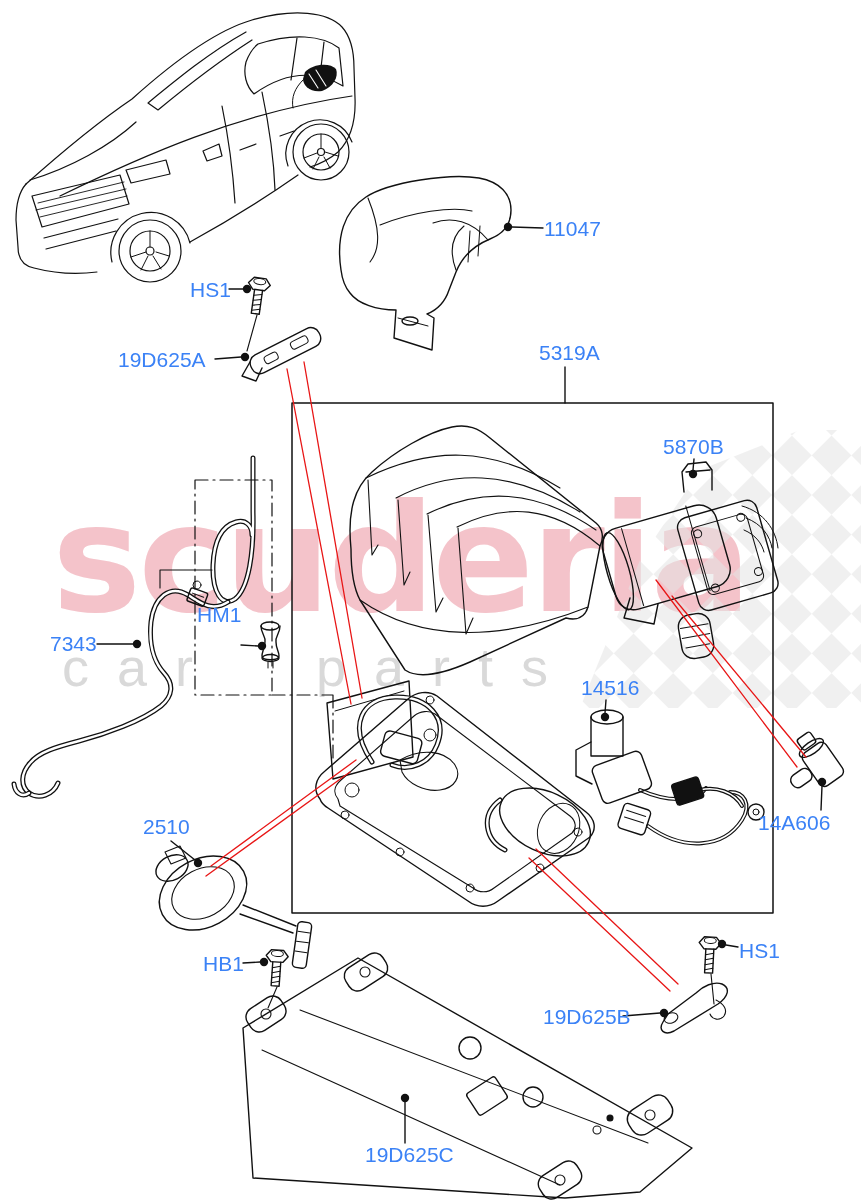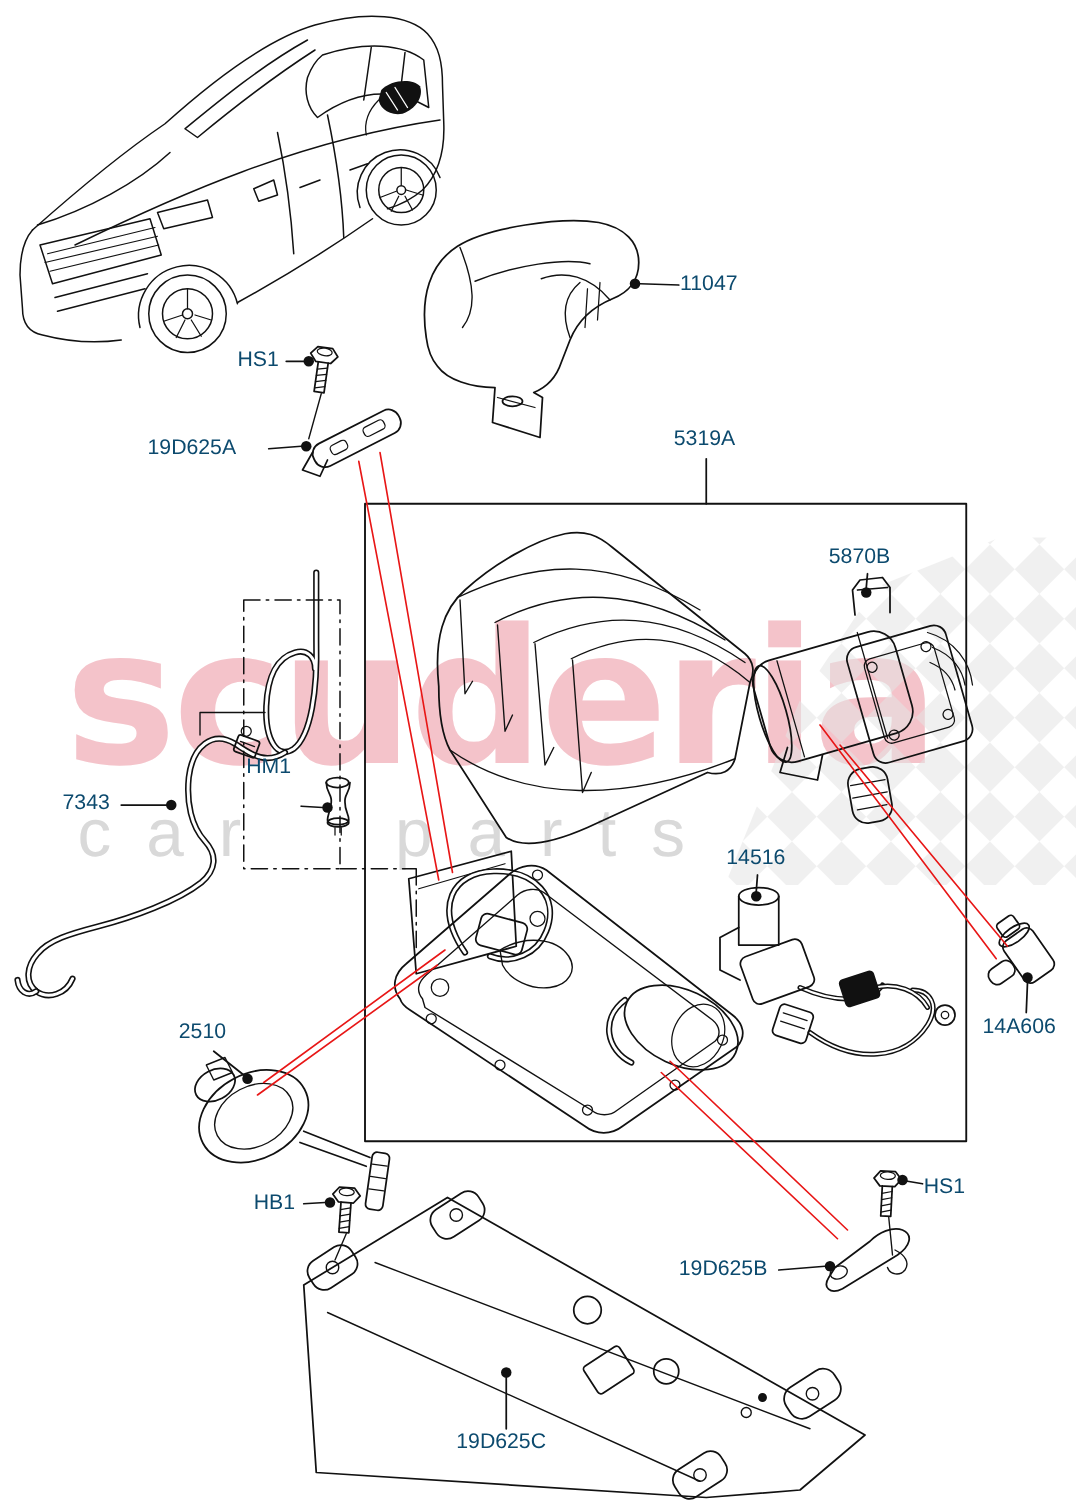--- a/index.html
+++ b/index.html
@@ -5,21 +5,21 @@
   html,body{margin:0;padding:0;background:#fff;}
   .stage{position:relative;width:861px;height:1200px;background:#fff;overflow:hidden;
          font-family:"Liberation Sans",sans-serif;}
   .wm-brand{position:absolute;left:52px;top:484px;z-index:0;
     font-family:"DejaVu Sans",sans-serif;font-weight:bold;font-size:150px;line-height:1;
     color:#f4c3ca;letter-spacing:-3px;white-space:nowrap;}
   .wm-tagline{position:absolute;left:62px;top:640px;z-index:0;
     font-family:"Liberation Sans",sans-serif;font-size:54px;line-height:1;
     color:#d9d9d9;letter-spacing:28px;word-spacing:52px;white-space:nowrap;}
   .artwork{position:absolute;left:0;top:0;z-index:1;}
-  .plabel{position:absolute;z-index:2;font-size:17px;color:#0c4a6e;white-space:nowrap;cursor:pointer;}
+  .plabel{position:absolute;z-index:2;font-size:21px;color:#3b82f6;white-space:nowrap;cursor:pointer;}
   .dashdot{stroke:#111;stroke-width:1.2;stroke-dasharray:13 5 2 5;fill:none;}
   .tube{stroke:#111;stroke-width:5;fill:none;stroke-linecap:round;}
   .tube2{stroke:#fff;stroke-width:2.4;fill:none;stroke-linecap:round;}
   .cable{stroke:#111;stroke-width:4;fill:none;stroke-linecap:round;}
   .cable2{stroke:#fff;stroke-width:1.6;fill:none;stroke-linecap:round;}
 </style>
 </head>
 <body>
 
 <div class="stage">
@@ -328,20 +328,20 @@
   </svg>
 
   <div class="plabel" style="left:190px;top:278px">HS1</div>
   <div class="plabel" style="left:118px;top:348px">19D625A</div>
   <div class="plabel" style="left:544px;top:217px">11047</div>
   <div class="plabel" style="left:539px;top:341px">5319A</div>
   <div class="plabel" style="left:663px;top:435px">5870B</div>
   <div class="plabel" style="left:50px;top:632px">7343</div>
   <div class="plabel" style="left:197px;top:603px">HM1</div>
   <div class="plabel" style="left:581px;top:676px">14516</div>
-  <div class="plabel" style="left:786px;top:811px">14A606</div>
+  <div class="plabel" style="left:758px;top:811px">14A606</div>
   <div class="plabel" style="left:143px;top:815px">2510</div>
   <div class="plabel" style="left:203px;top:952px">HB1</div>
   <div class="plabel" style="left:739px;top:939px">HS1</div>
   <div class="plabel" style="left:543px;top:1005px">19D625B</div>
   <div class="plabel" style="left:365px;top:1143px">19D625C</div>
 
 </div>
 
 </body></html>

